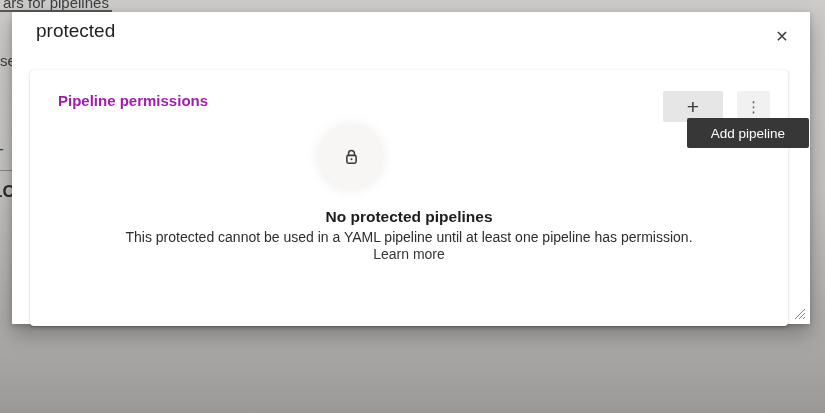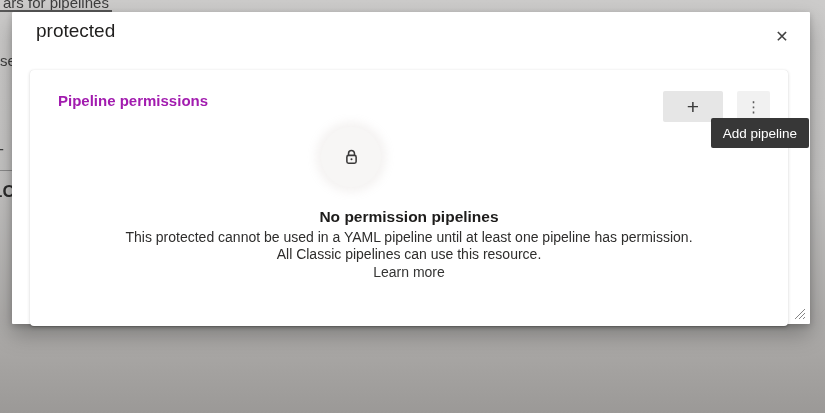--- a/index.html
+++ b/index.html
@@ -49,21 +49,21 @@
     position: absolute; top: 21px; height: 31px; border: 0; border-radius: 2px;
     display: flex; align-items: center; justify-content: center; cursor: pointer;
   }
   .add-btn  { left: 633px; width: 60px; background: #e6e6e6; font-size: 21px; font-weight: 300; color: #3b3b3b; }
   .more-btn { left: 707px; width: 33px; background: #f1f1f1; font-size: 15px; color: #5a5a5a; }
 
   
   .tooltip {
     position: absolute; right: 1px; top: 106px; height: 30px; z-index: 5;
     background: #373737; color: #ffffff; border-radius: 2px;
-    display: flex; align-items: center; padding: 0 12px;
+    display: flex; align-items: center; padding: 0 24px;
     font-size: 13.5px; white-space: nowrap;
   }
 
   
   .zero-circle {
     position: absolute; left: 291px; top: 57px; width: 60px; height: 60px;
     border-radius: 50%; background: #f7f6f5;
     box-shadow: 0 0 10px 5px rgba(243,241,240,.9);
     display: flex; align-items: center; justify-content: center;
   }
@@ -103,23 +103,22 @@
       <span style="display:flex;">
         <svg width="19" height="19" viewBox="0 0 16 16" fill="none">
           <path d="M5.5 6.2 V4.6 a2.5 2.5 0 0 1 5 0 V6.2" stroke="#3a3939" stroke-width="1.3"></path>
           <rect x="4.1" y="6.2" width="7.8" height="6.6" rx="1.4" stroke="#3a3939" stroke-width="1.3"></rect>
           <circle cx="8" cy="9.5" r="0.85" fill="#3a3939"></circle>
         </svg>
       </span>
     </div>
 
     <div class="zero-text">
-      <div class="zero-title">No permission pipelines</div>
+      <div class="zero-title">No protected pipelines</div>
       <div>This protected cannot be used in a YAML pipeline until at least one pipeline has permission.</div>
-      <div>All Classic pipelines can use this resource.</div>
       <div><a class="learn-more">Learn more</a></div>
     </div>
   </div>
 
   <div class="tooltip">Add pipeline</div>
 
   <div class="grip">
     <svg width="14" height="14" viewBox="0 0 14 14">
       <line x1="13" y1="3" x2="3" y2="13" stroke="#858585" stroke-width="1"></line>
       <line x1="13" y1="7" x2="7" y2="13" stroke="#858585" stroke-width="1"></line>

